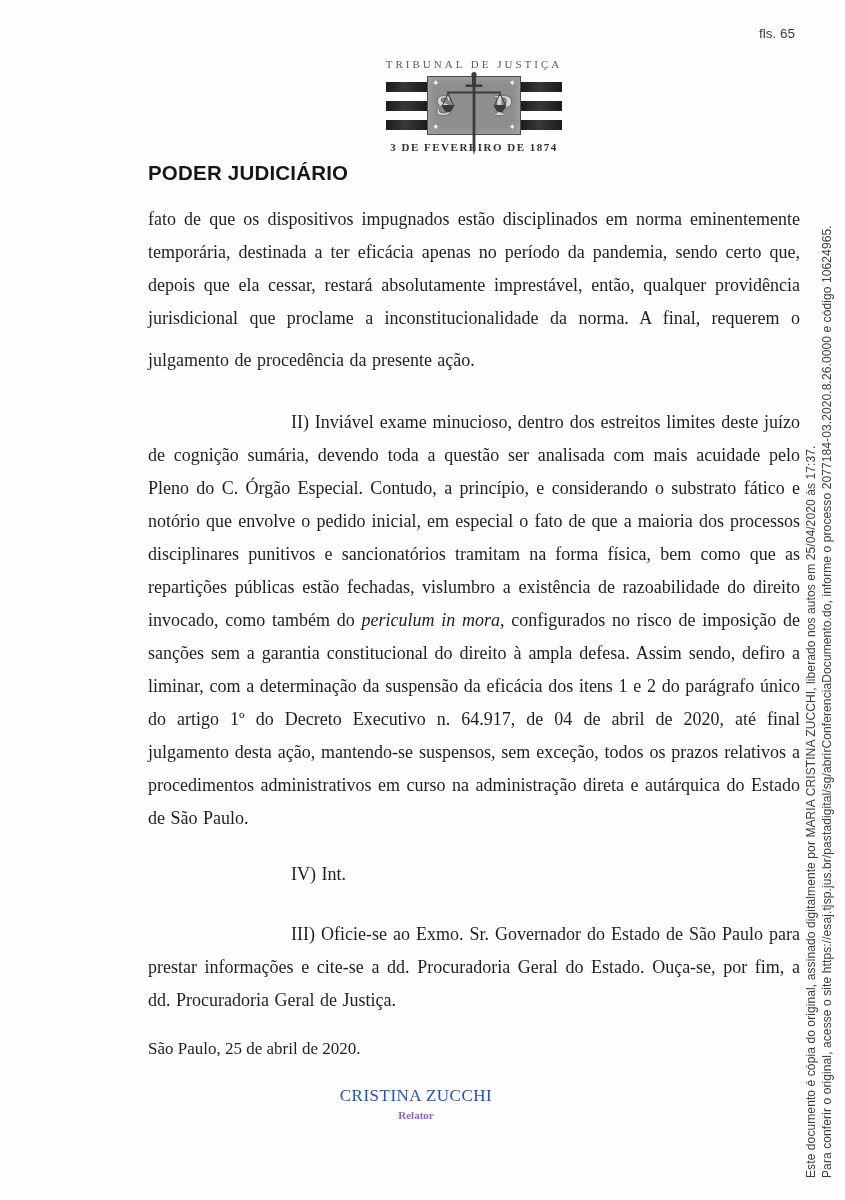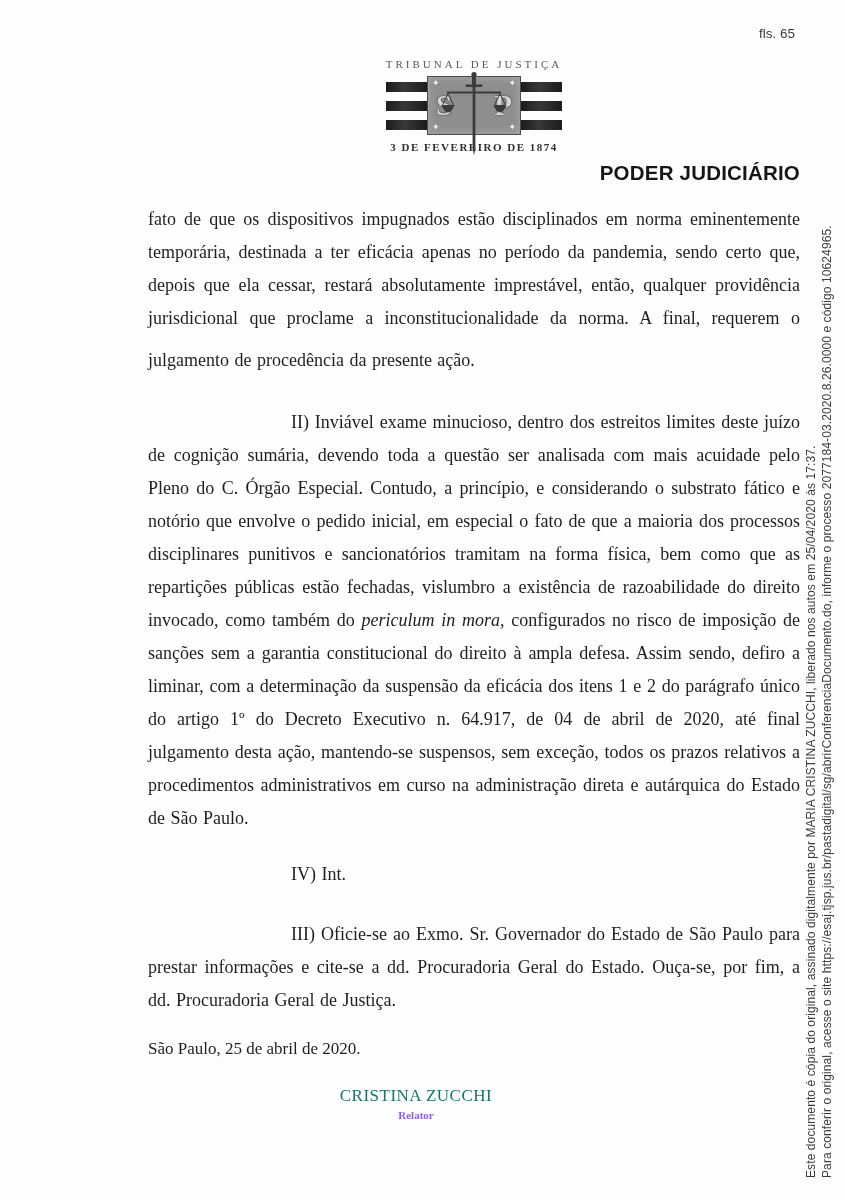--- a/index.html
+++ b/index.html
@@ -50,21 +50,21 @@
     width:70px; height:88px; overflow:visible; pointer-events:none;
   }
   .logo-cap-bottom{
     margin-top:7px; text-align:center;
     font-size:11px; font-weight:bold; letter-spacing:1.5px; color:#2f2f2f;
     font-family:"Liberation Serif",serif;
   }
 
   
   .hdr{
-    text-align:right; font-family:"Liberation Sans","DejaVu Sans",sans-serif;
+    text-align:left; font-family:"Liberation Sans","DejaVu Sans",sans-serif;
     font-weight:bold; font-size:20.5px; line-height:22px; color:#161616;
     letter-spacing:.2px;
   }
   .hdr1{margin-top:9px;}
 
   
   .para{
     font-size:18px; line-height:33px; text-align:justify; margin:0;
     color:#1e1e1e; word-spacing:1px;
   }
@@ -75,21 +75,21 @@
   .p3{margin-top:27px;}
   .p4{margin-top:23px;}
   .para b{font-weight:normal;}
   .para i{font-style:italic;}
 
   .dateline{
     margin-top:22px; margin-right:24px; text-align:left;
     font-size:17px; color:#1e1e1e;
   }
   .sig{margin-top:27px; margin-right:116px; text-align:center;}
-  .sig-name{font-size:17px; letter-spacing:.5px; color:#0f766e;}
+  .sig-name{font-size:17px; letter-spacing:.5px; color:#1d4ed8;}
   .sig-role{font-size:11px; font-weight:bold; margin-top:3px; color:#8b5cf6;}
 
   
   .stamp{
     position:absolute; left:804px; top:1178px;
     width:1010px; transform:rotate(-90deg); transform-origin:0 0;
     font-family:"Liberation Sans","DejaVu Sans",sans-serif;
     font-size:12px; line-height:15.5px; color:#3c3c3c; letter-spacing:.1px;
   }
   .stamp .sb-line{white-space:nowrap;}

